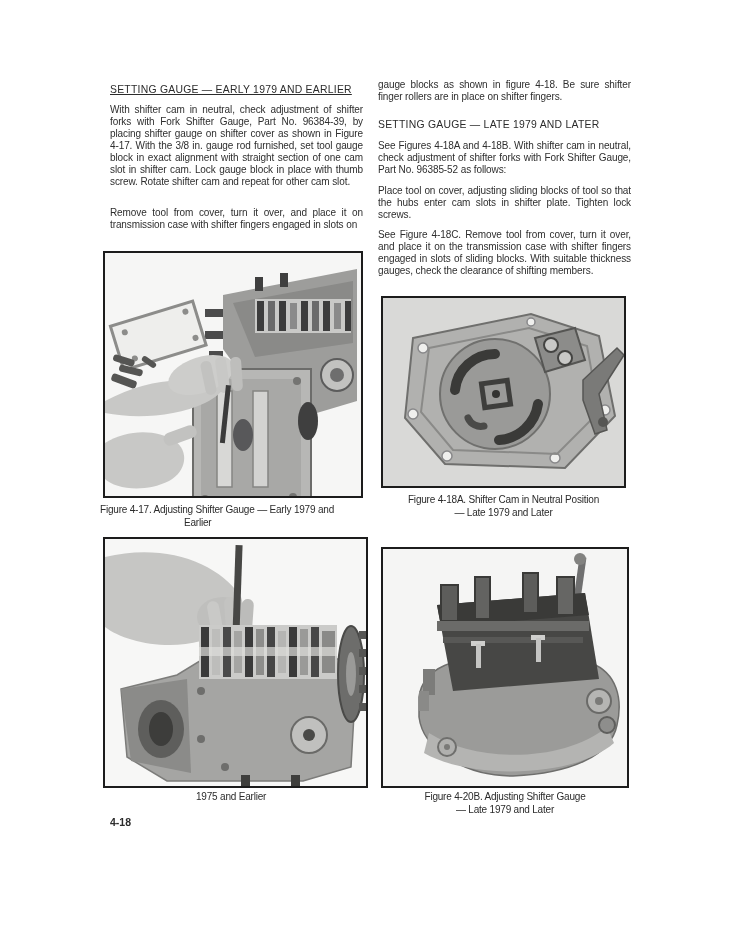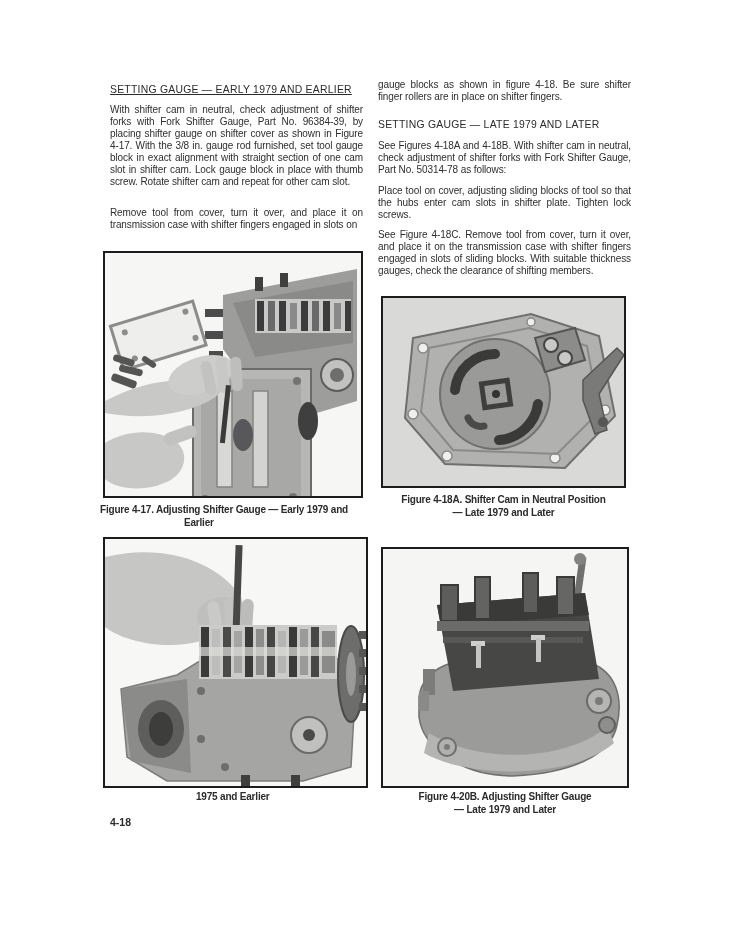--- a/index.html
+++ b/index.html
@@ -27,21 +27,21 @@
   }
   .figbox {
     position: absolute;
     border: 2px solid #1c1c1c;
     background: #fcfcfc;
     box-sizing: border-box;
   }
   .figbox svg { display: block; width: 100%; height: 100%; }
   .caption {
     font-size: 10px;
-    font-weight: bold;
+    font-weight: normal;
     line-height: 13px;
     letter-spacing: -0.2px;
     color: #2b2b2b;
   }
   .caption .line { white-space: nowrap; }
   .cap-hang .line2 { padding-left: 84px; }
   .cap-center { text-align: center; }
   .pagenum {
     font-size: 10.5px;
     font-weight: bold;
@@ -188,21 +188,21 @@
   <div class="abs caption cap-hang" style="left:112px; top:790px; width:252px;">
     <div class="line line2">1975 and Earlier</div>
   </div>
 
   <div class="abs pagenum" style="left:110px; top:816px;text-align:center;">4-18</div>
 
   <div class="abs para" style="left:378px; top:79px; width:253px;">gauge blocks as shown in figure 4-18. Be sure shifter finger rollers are in place on shifter fingers.</div>
 
   <div class="abs heading" style="left:378px; top:119px;">SETTING GAUGE — LATE 1979 AND LATER</div>
 
-  <div class="abs para" style="left:378px; top:140px; width:253px;">See Figures 4-18A and 4-18B. With shifter cam in neutral, check adjustment of shifter forks with Fork Shifter Gauge, Part No. 50314-78 as follows:</div>
+  <div class="abs para" style="left:378px; top:140px; width:253px;">See Figures 4-18A and 4-18B. With shifter cam in neutral, check adjustment of shifter forks with Fork Shifter Gauge, Part No. 96385-52 as follows:</div>
 
   <div class="abs para" style="left:378px; top:185px; width:253px;">Place tool on cover, adjusting sliding blocks of tool so that the hubs enter cam slots in shifter plate. Tighten lock screws.</div>
 
   <div class="abs para" style="left:378px; top:229px; width:253px;">See Figure 4-18C. Remove tool from cover, turn it over, and place it on the transmission case with shifter fingers engaged in slots of sliding blocks. With suitable thickness gauges, check the clearance of shifting members.</div>
 
   <div class="figbox" style="left:381px; top:296px; width:245px; height:192px;">
     <svg viewBox="0 0 241 188">
       <rect x="0" y="0" width="241" height="188" fill="#d9d9d7"></rect>
 
       <path d="M30,40 L148,16 L216,38 L232,118 L182,170 L62,166 L22,120 Z" fill="#b1b1af" stroke="#6f6f6d" stroke-width="2"></path>

